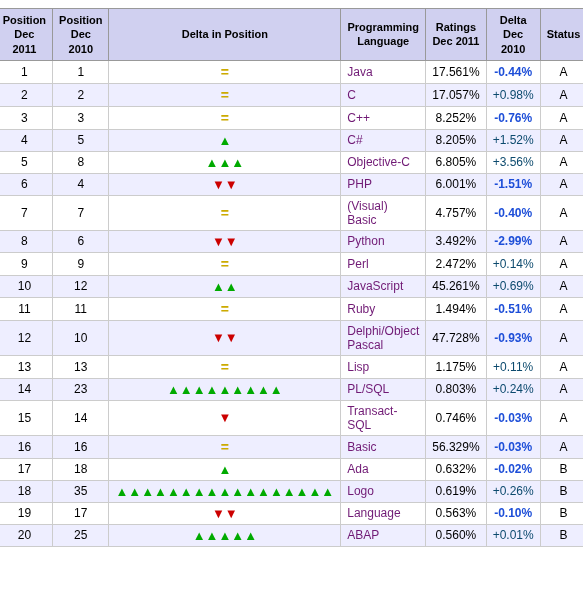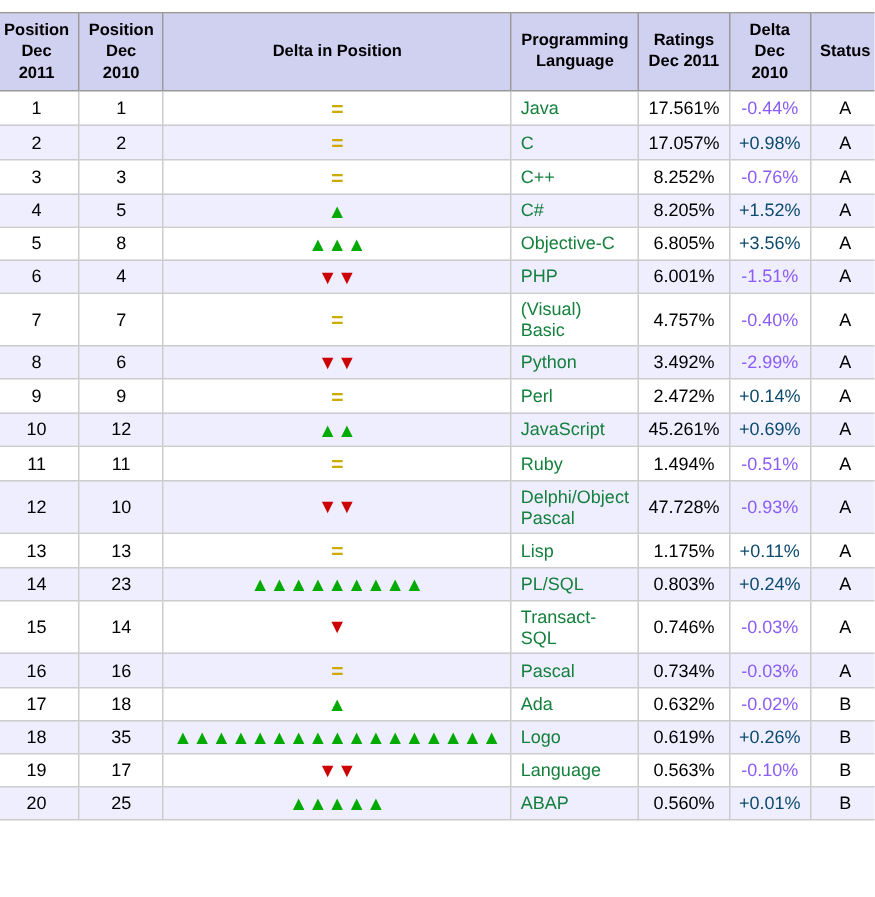--- a/index.html
+++ b/index.html
@@ -28,33 +28,33 @@
       line-height: 1.3;
     }
     td {
       border: 1px solid #ccc;
       padding: 3px 6px;
       text-align: center;
       vertical-align: middle;
     }
     td.lang {
       text-align: left;
-      color: #15803d;
+      color: #701a75;
     }
     tr:nth-child(even) td {
       background-color: #eeeeff;
     }
     tr:nth-child(odd) td {
       background-color: #ffffff;
     }
     .arrow-up { color: #00aa00; font-size: 13px; }
     .arrow-down { color: #cc0000; font-size: 13px; }
     .equal { color: #ccaa00; font-size: 14px; font-weight: bold; }
     .delta-pos { color: #0c4a6e; }
-    .delta-neg { color: #8b5cf6; }
+    .delta-neg { color: #1d4ed8; font-weight: bold; }
   </style>
 </head>
 <body>
 
 <table>
   <thead>
     <tr>
       <th>Position<br>Dec 2011</th>
       <th>Position<br>Dec 2010</th>
       <th>Delta in Position</th>
@@ -197,22 +197,22 @@
     <td style="font-size:11px; letter-spacing:0px;"><span class="arrow-down">▼</span></td>
     <td class="lang">Transact-SQL</td>
     <td>0.746%</td>
     <td class="delta-neg">-0.03%</td>
     <td>A</td>
   </tr>
       <tr>
     <td>16</td>
     <td>16</td>
     <td style="font-size:11px; letter-spacing:0px;"><span class="equal">=</span></td>
-    <td class="lang">Pascal</td>
-    <td>0.734%</td>
+    <td class="lang">Basic</td>
+    <td>56.329%</td>
     <td class="delta-neg">-0.03%</td>
     <td>A</td>
   </tr>
       <tr>
     <td>17</td>
     <td>18</td>
     <td style="font-size:11px; letter-spacing:0px;"><span class="arrow-up">▲</span></td>
     <td class="lang">Ada</td>
     <td>0.632%</td>
     <td class="delta-neg">-0.02%</td>

